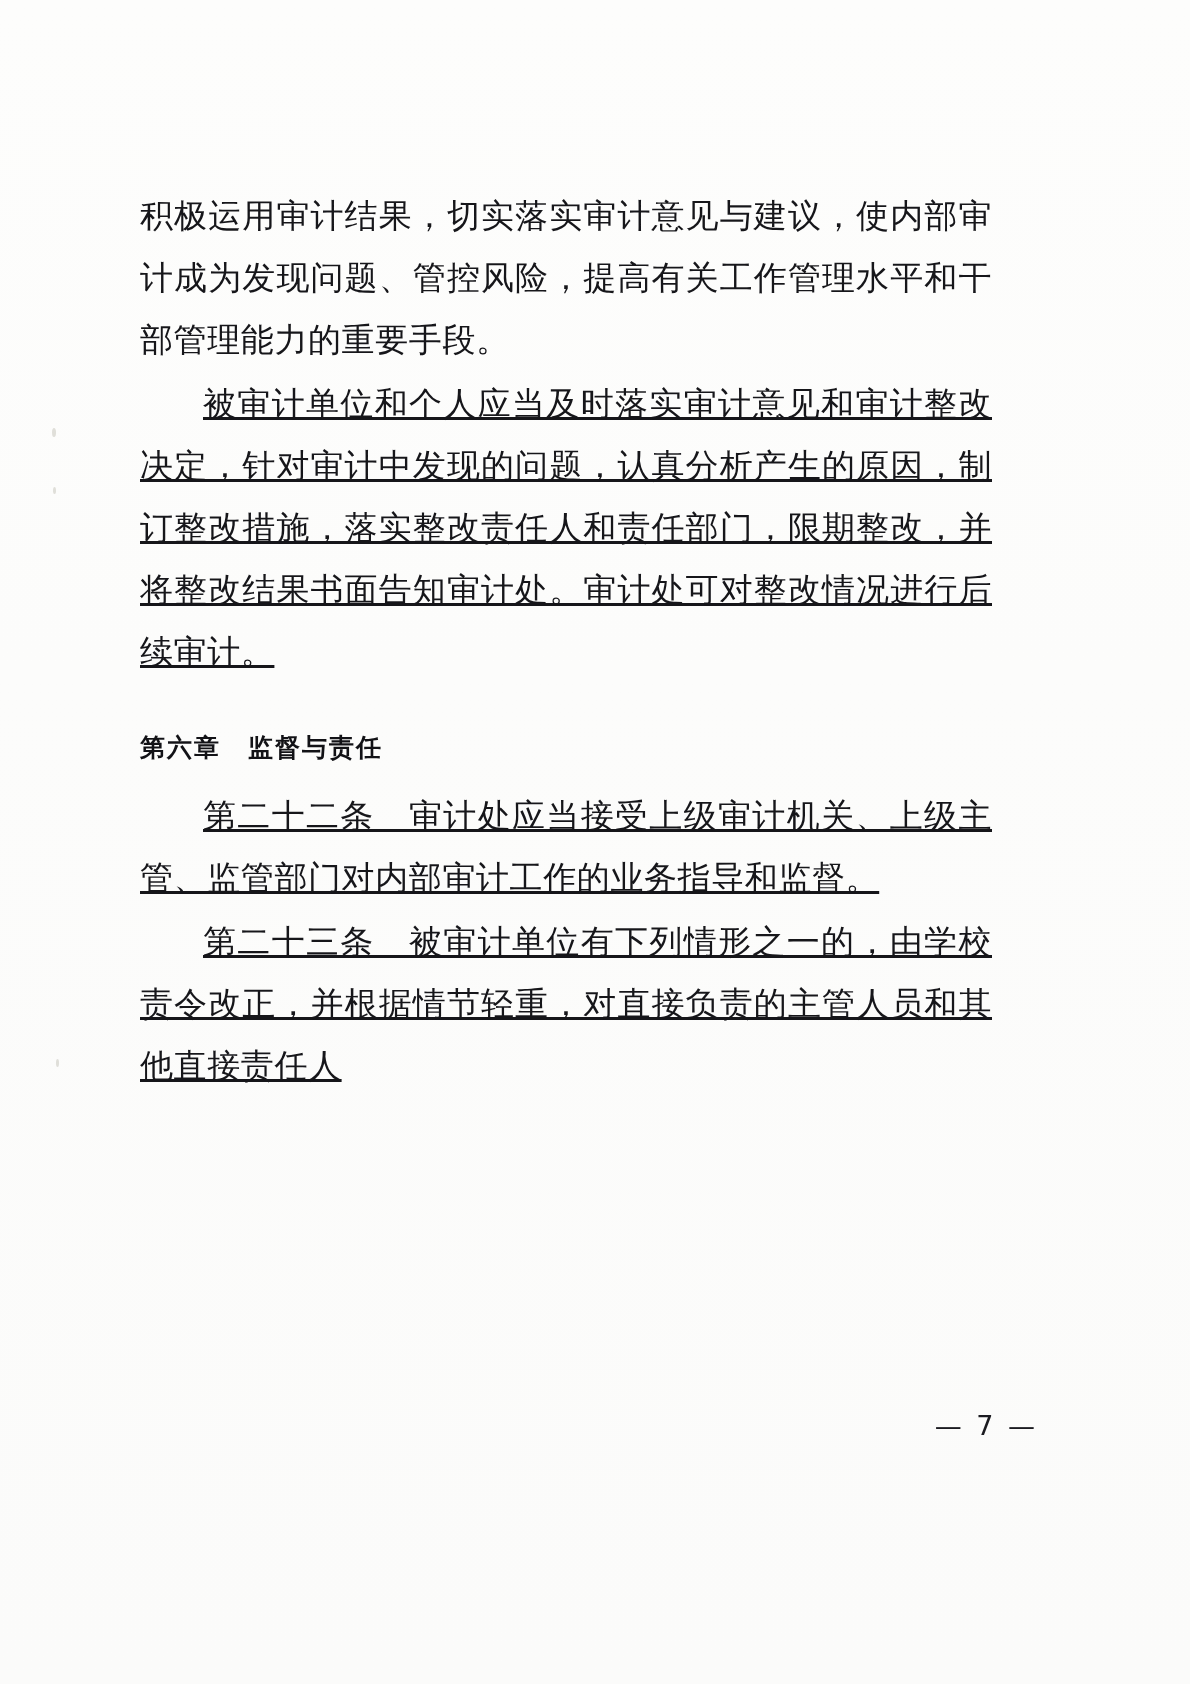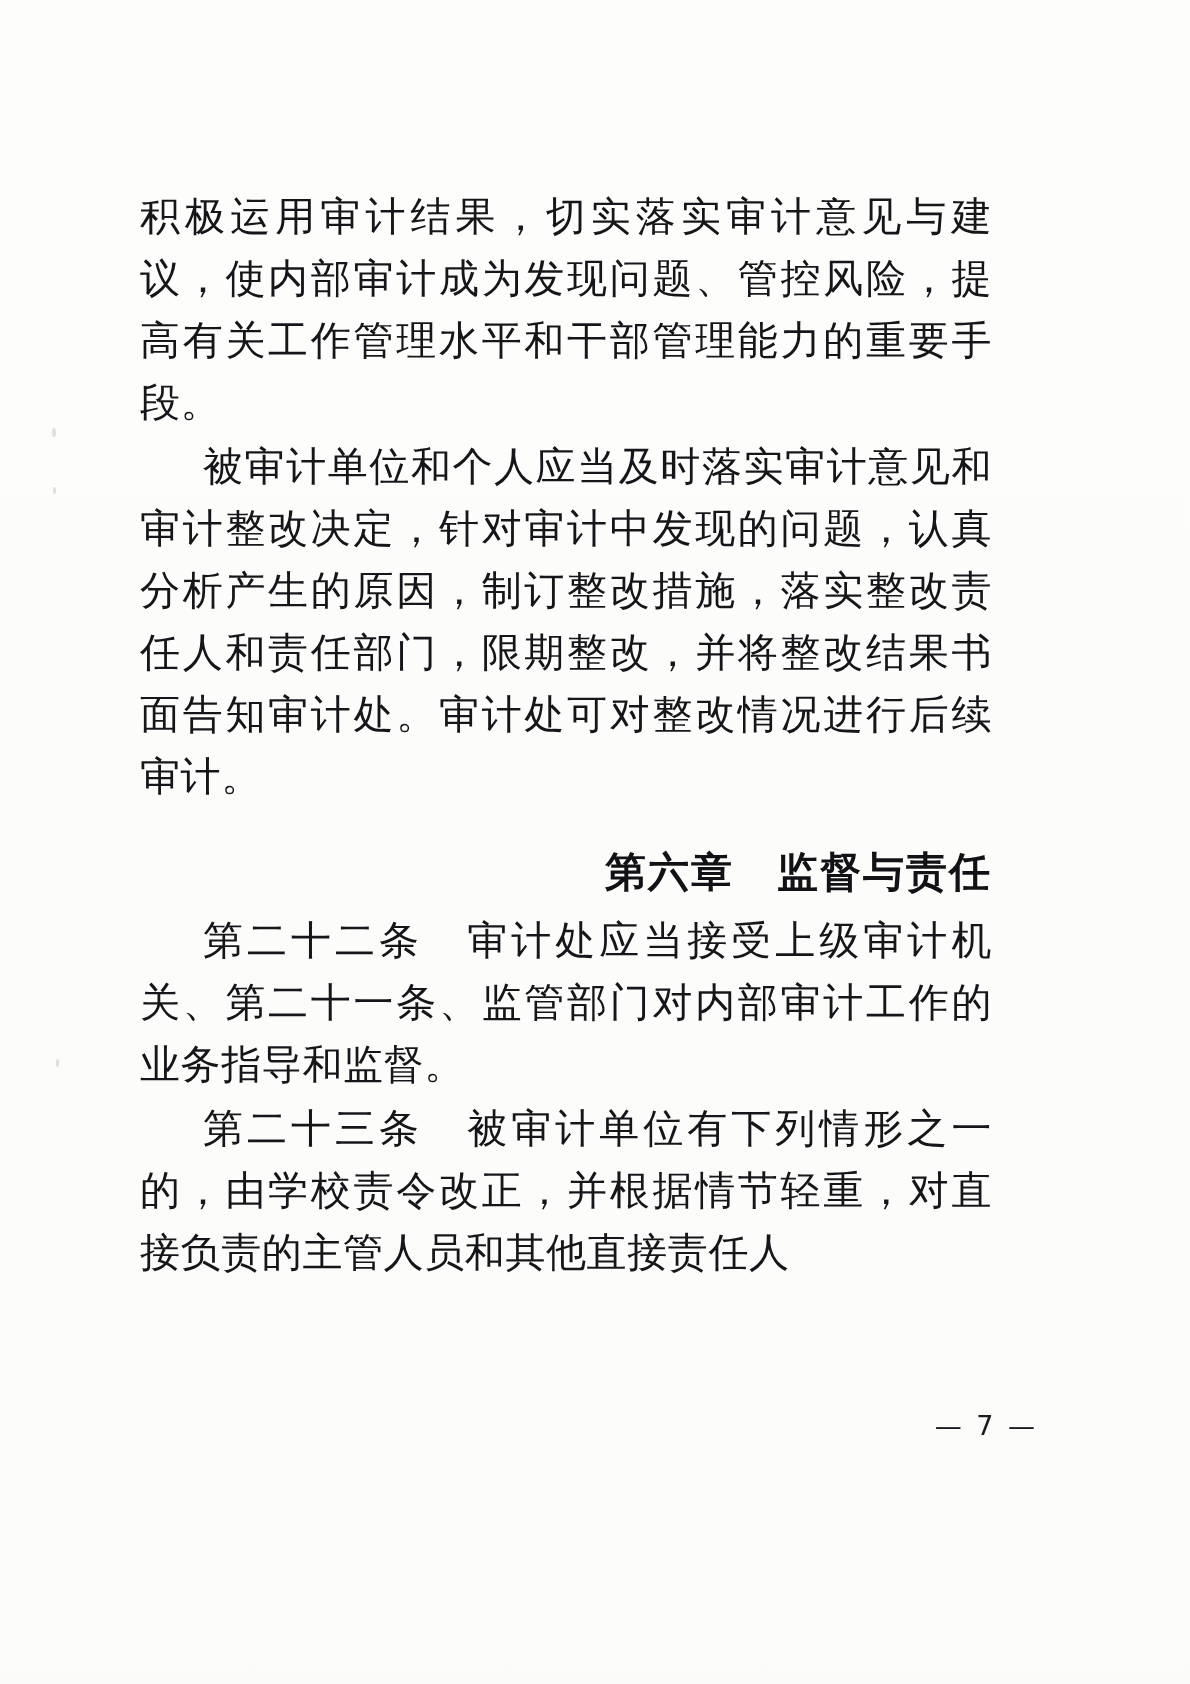--- a/index.html
+++ b/index.html
@@ -22,36 +22,37 @@
     background: linear-gradient(180deg, #fdfdfc 0%, #fcfcfb 40%, #fbfbfa 100%);
   }
   .content {
     position: absolute;
     left: 140px;
     top: 185px;
     width: 852px;
   }
   p.para {
     margin: 0 0 2px 0;
-    font-size: 40px;
+    font-size: 33px;
     line-height: 62px;
     letter-spacing: 0.6px;
     text-align: justify;
     text-justify: inter-ideograph;
     color: #16161a;
     font-weight: 500;
   }
   p.indent {
     text-indent: 63px;
+    text-decoration: underline;
   }
   h2.chapter {
     margin: 34px 0 6px 0;
-    font-size: 41px;
+    font-size: 25px;
     line-height: 62px;
-    text-align: right;
+    text-align: left;
     font-weight: 700;
     letter-spacing: 2px;
     color: #121216;
   }
   .page-number {
     position: absolute;
     right: 152px;
     bottom: 243px;
     font-size: 27px;
     letter-spacing: 3px;
@@ -81,21 +82,21 @@
 
     <p class="para">积极运用审计结果，切实落实审计意见与建议，使内部审计成为发现问题、管控风险，提高有关工作管理水平和干部管理能力的重要手段。</p>
 
     <p class="para indent">被审计单位和个人应当及时落实审计意见和审计整改决定，针对审计中发现的问题，认真分析产生的原因，制订整改措施，落实整改责任人和责任部门，限期整改，并将整改结果书面告知审计处。审计处可对整改情况进行后续审计。</p>
 
 
 
 
     <h2 class="chapter">第六章　监督与责任</h2>
 
-    <p class="para indent">第二十二条　审计处应当接受上级审计机关、第二十一条、监管部门对内部审计工作的业务指导和监督。</p>
+    <p class="para indent">第二十二条　审计处应当接受上级审计机关、上级主管、监管部门对内部审计工作的业务指导和监督。</p>
 
     <p class="para indent">第二十三条　被审计单位有下列情形之一的，由学校责令改正，并根据情节轻重，对直接负责的主管人员和其他直接责任人</p>
 
   </div>
 
   <div class="page-number">— 7 —</div>
 
 </div>
 
 </body></html>

